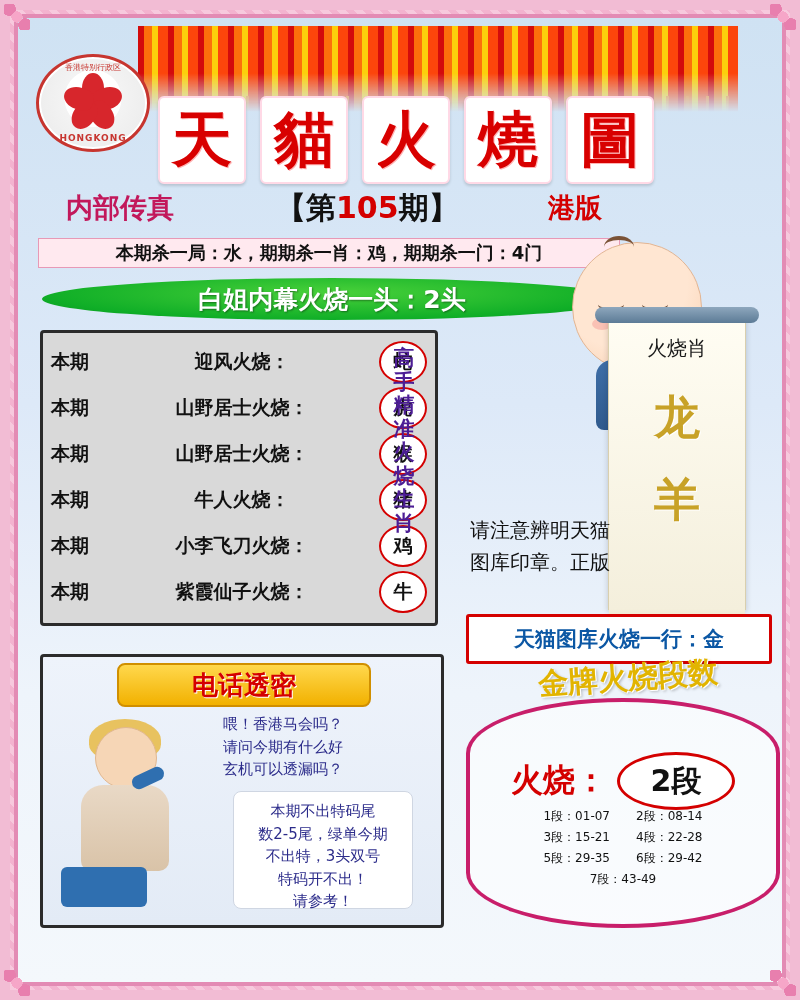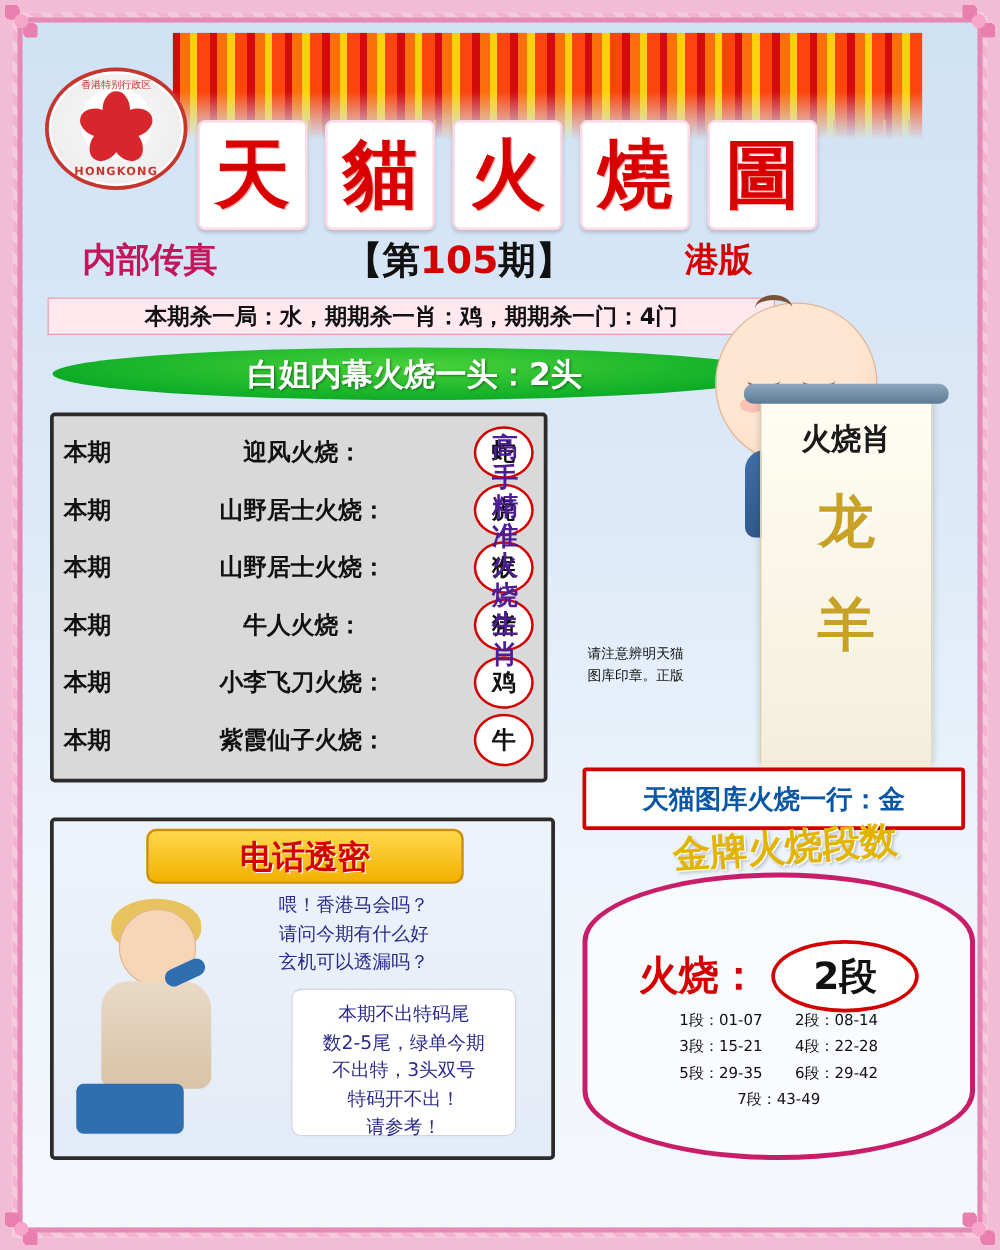--- a/index.html
+++ b/index.html
@@ -150,21 +150,21 @@
   }
   .vert-red{
     position:absolute;right:14px;top:14px;width:34px;
     font-size:21px;font-weight:bold;color:#4c1d95;line-height:1.12;
     text-align:center;
   }
 
   
   .note{
     position:absolute;left:452px;top:496px;width:180px;
-    font-size:11px;color:#111;line-height:1.6;
+    font-size:20px;color:#111;line-height:1.6;
   }
   
   .goldbox{
     position:absolute;left:448px;top:596px;width:300px;height:44px;
     background:#fff;border:3px solid #d40000;border-radius:3px;
     display:flex;align-items:center;justify-content:center;
     font-size:21px;font-weight:bold;color:#0b57a4;
   }
 
   
@@ -206,21 +206,21 @@
     content:"";position:absolute;left:0;right:0;bottom:-16px;height:16px;
     background:linear-gradient(180deg,#f4efdc,#e9e0c4);
     clip-path:polygon(0 0,100% 0,100% 100%,75% 55%,50% 100%,25% 55%,0 100%);
   }
   .scroll .rod{
     position:absolute;left:-14px;right:-14px;top:-12px;height:16px;border-radius:8px;
     background:linear-gradient(180deg,#8ea7bd,#5c7b96);
   }
   .scroll .arc{
     position:absolute;left:0;right:0;top:16px;text-align:center;
-    font-size:24px;font-weight:bold;color:#1a1a1a;
+    font-size:20px;font-weight:normal;color:#1a1a1a;
   }
   .scroll .zi{
     position:absolute;left:0;right:0;text-align:center;
     font-size:46px;font-weight:bold;color:#c8a227;
     text-shadow:1px 1px 0 #fff;
   }
   .scroll .zi.a{top:68px}
   .scroll .zi.b{top:150px}
 
   

